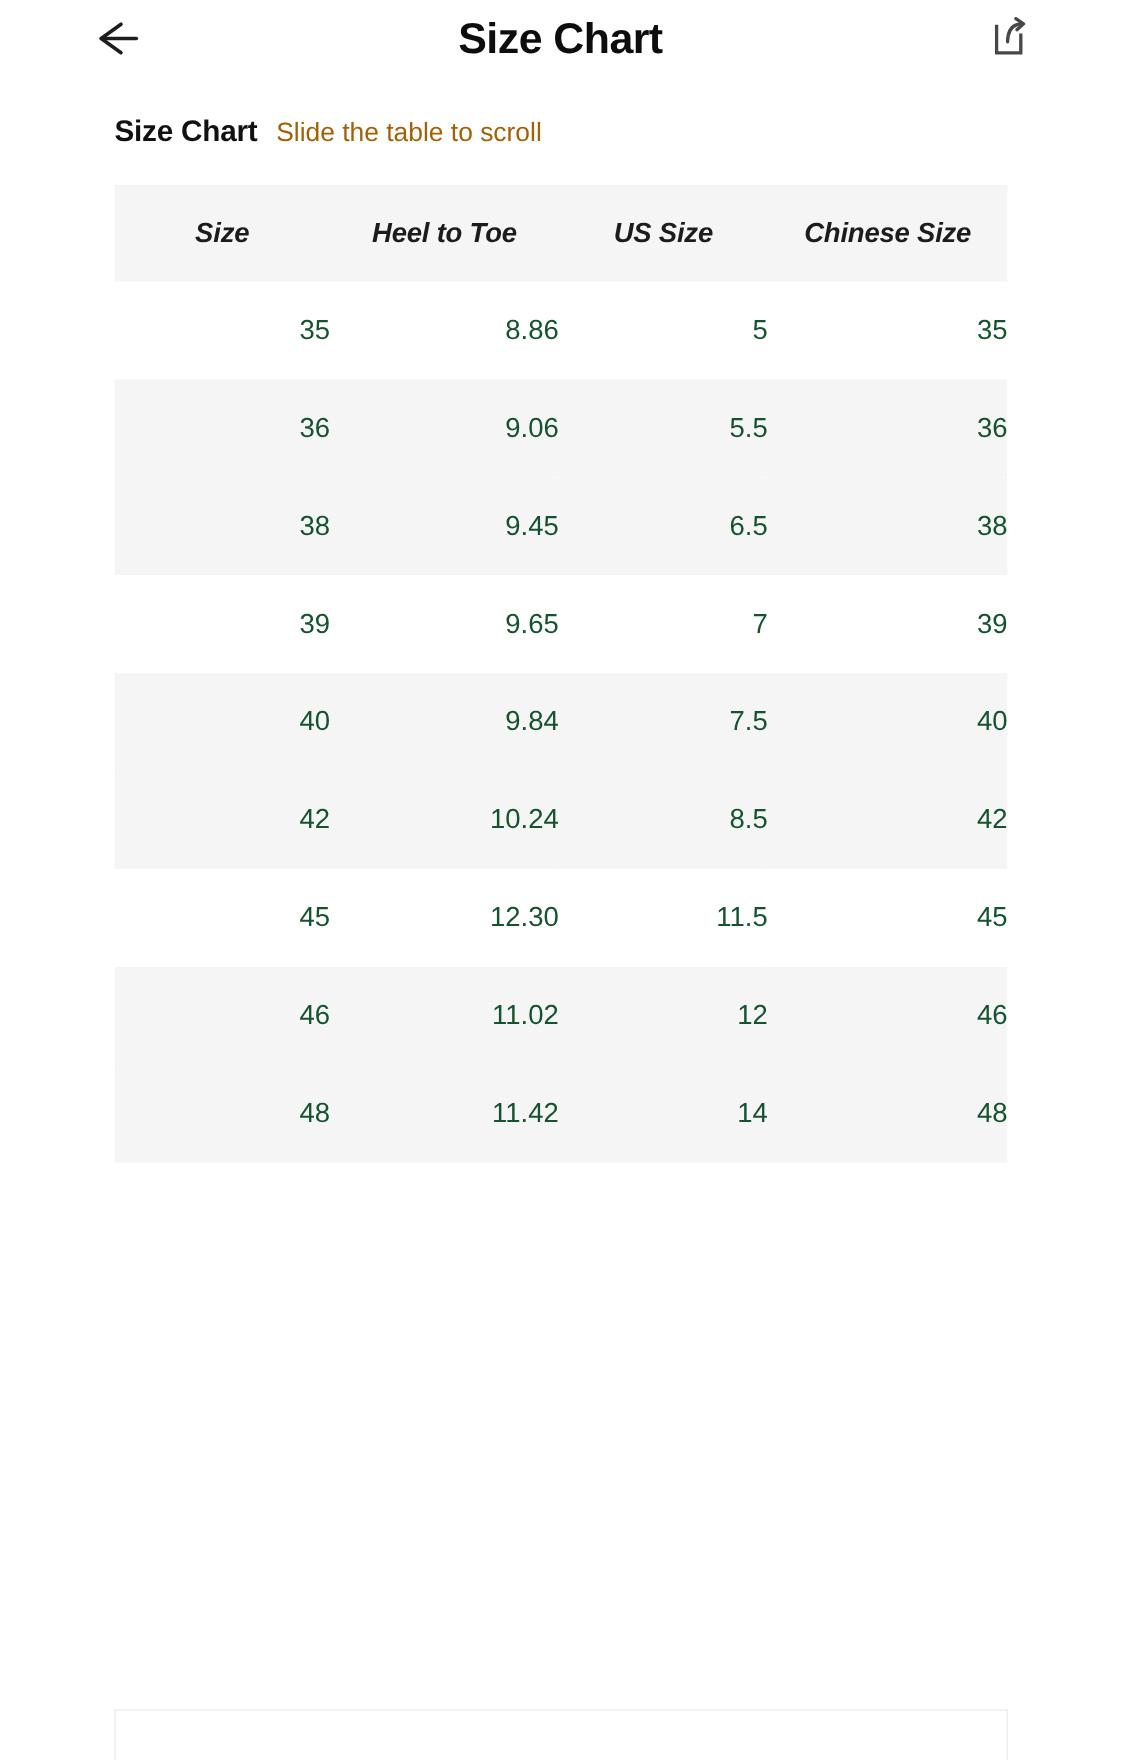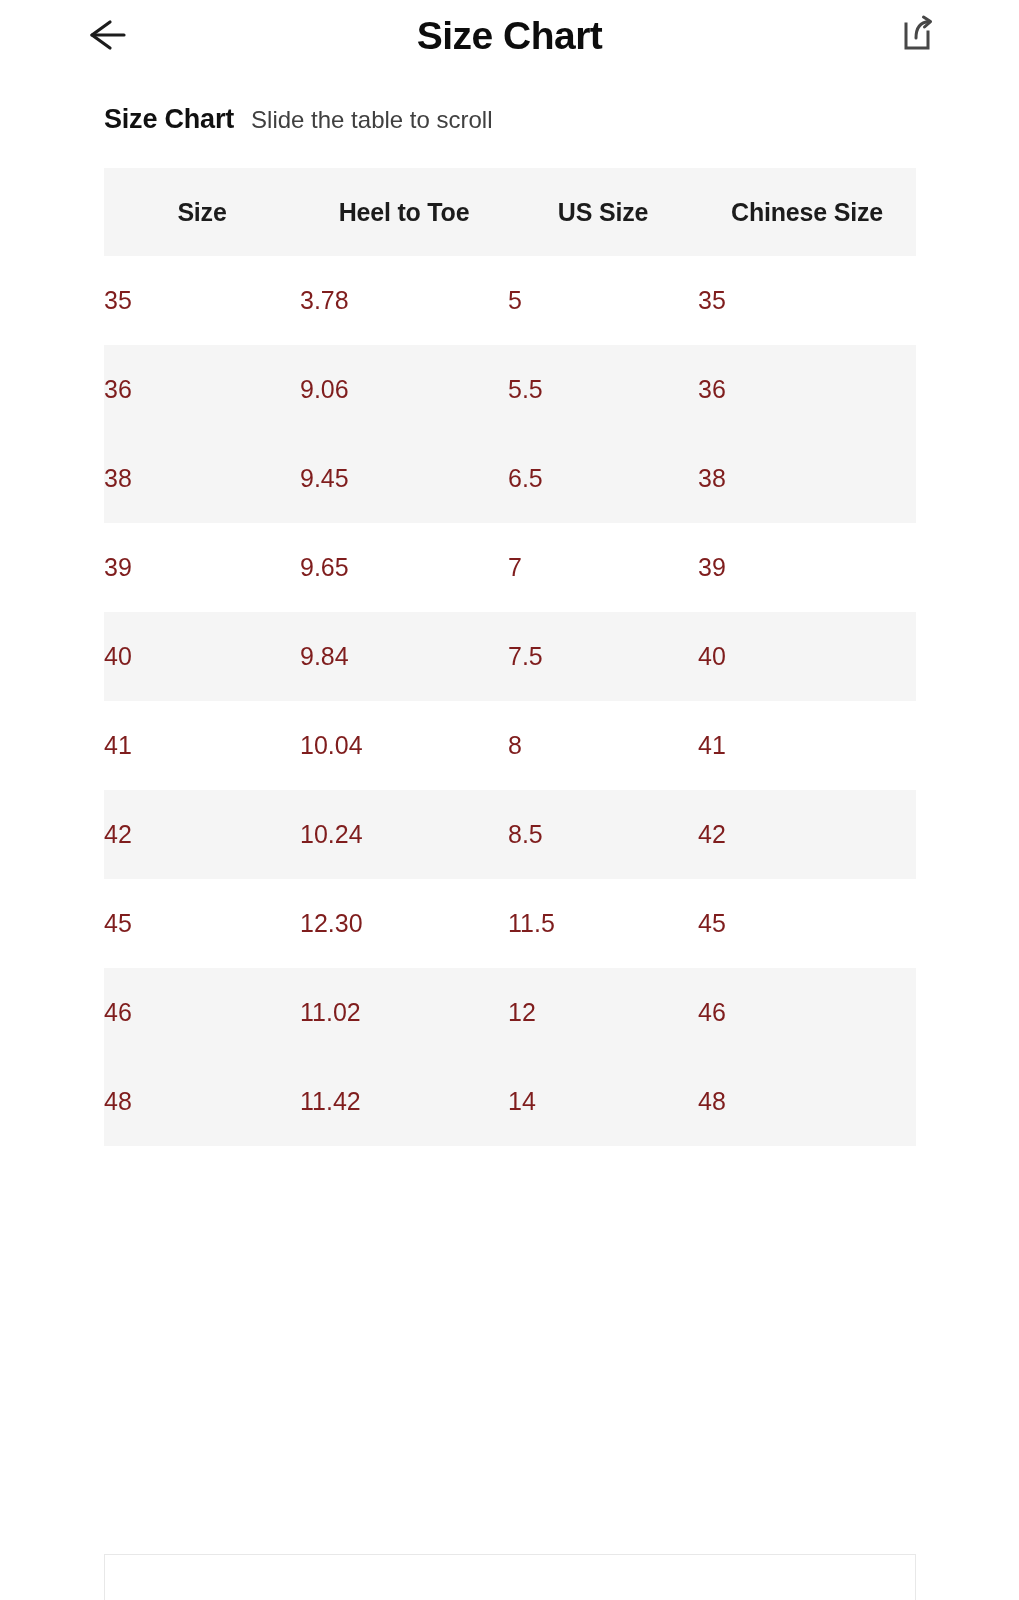--- a/index.html
+++ b/index.html
@@ -76,21 +76,21 @@
   .section-title {
     font-size: 27px;
     font-weight: bold;
     color: #111111;
     letter-spacing: -0.2px;
   }
 
   .section-hint {
     font-size: 24px;
     font-weight: normal;
-    color: #404040;
+    color: #a16207;
     letter-spacing: 0px;
   }
 
   
   .table-wrap {
     position: absolute;
     left: 104px;
     top: 168px;
     width: 812px;
     overflow: hidden;
@@ -102,38 +102,39 @@
     table-layout: fixed;
   }
 
   table.size-table col.c0 { width: 196px; }
   table.size-table col.c1 { width: 208px; }
   table.size-table col.c2 { width: 190px; }
   table.size-table col.c3 { width: 218px; }
 
   table.size-table thead tr {
     background: #f5f5f5;
+    font-style: italic;
   }
 
   table.size-table th {
     height: 88px;
     font-size: 25px;
     font-weight: bold;
     color: #1c1c1c;
     text-align: center;
     vertical-align: middle;
     letter-spacing: -0.2px;
   }
 
   table.size-table td {
     height: 89px;
     font-size: 25px;
     font-weight: normal;
-    color: #7f1d1d;
-    text-align: left;
+    color: #14532d;
+    text-align: right;
     vertical-align: middle;
     background: #ffffff;
   }
 
   table.size-table tbody tr.alt td {
     background: #f5f5f5;
   }
 
   
   .bottom-panel {
@@ -196,21 +197,21 @@
         <tr>
           <th>Size</th>
           <th>Heel to Toe</th>
           <th>US Size</th>
           <th>Chinese Size</th>
         </tr>
       </thead>
       <tbody id="size-table-body">
           <tr>
             <td>35</td>
-            <td>3.78</td>
+            <td>8.86</td>
             <td>5</td>
             <td>35</td>
           </tr>
           <tr class="alt">
             <td>36</td>
             <td>9.06</td>
             <td>5.5</td>
             <td>36</td>
           </tr>
           <tr class="alt">
@@ -224,26 +225,20 @@
             <td>9.65</td>
             <td>7</td>
             <td>39</td>
           </tr>
           <tr class="alt">
             <td>40</td>
             <td>9.84</td>
             <td>7.5</td>
             <td>40</td>
           </tr>
-          <tr>
-            <td>41</td>
-            <td>10.04</td>
-            <td>8</td>
-            <td>41</td>
-          </tr>
           <tr class="alt">
             <td>42</td>
             <td>10.24</td>
             <td>8.5</td>
             <td>42</td>
           </tr>
           <tr>
             <td>45</td>
             <td>12.30</td>
             <td>11.5</td>

